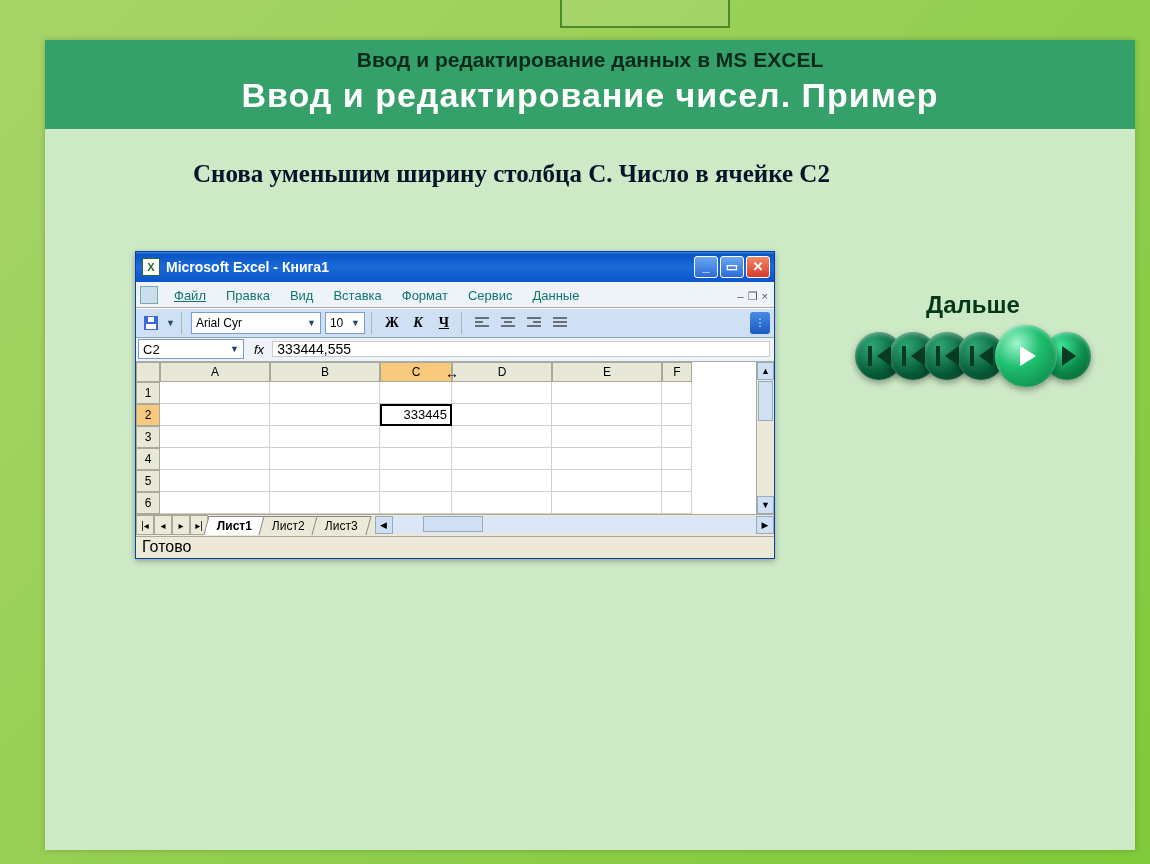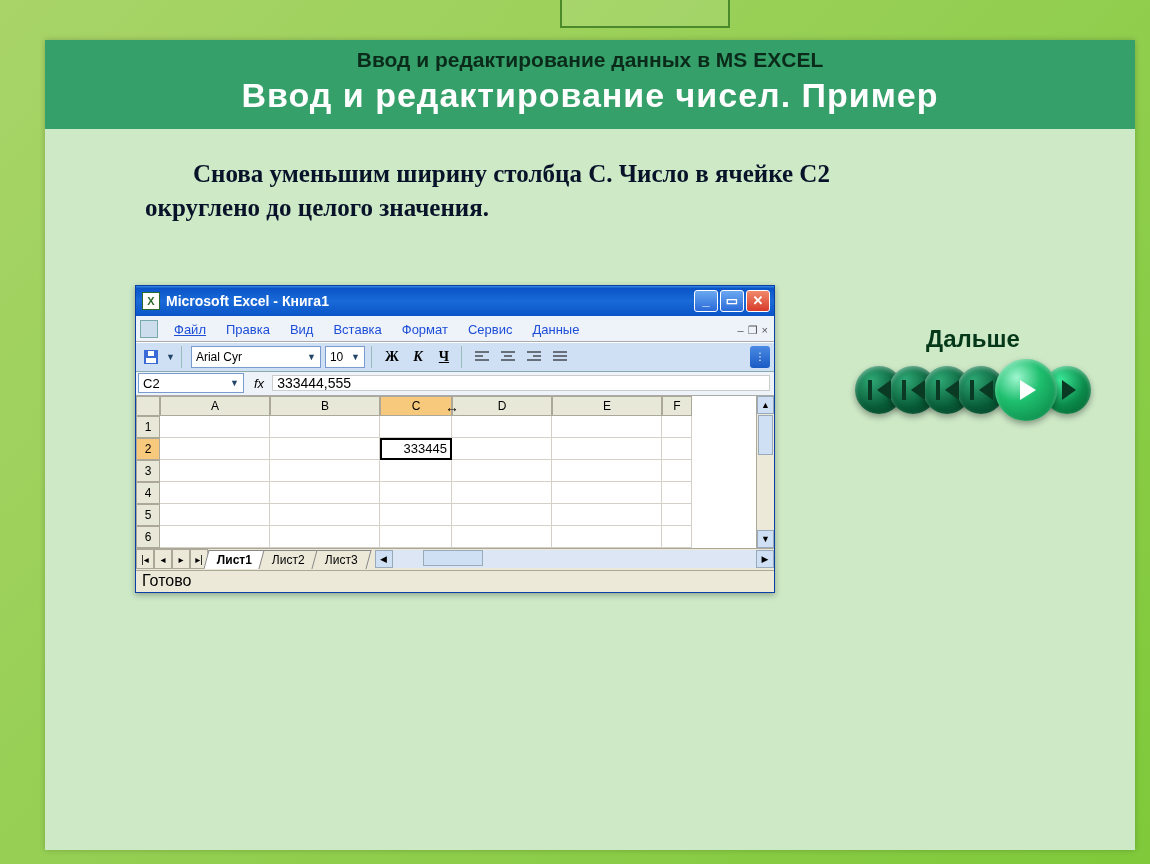--- a/index.html
+++ b/index.html
@@ -119,21 +119,21 @@
     display:flex; flex-wrap:wrap; align-items:center;
     gap: 0;
     position:relative;
   }
   .menubar .mini-icon {
     width:18px;height:18px;background:#cde;border:1px solid #7aa;
     margin-right:6px;
   }
   .menu-item {
     padding: 2px 10px;
-    color: #1d4ed8;
+    color: #0f766e;
     cursor: default;
   }
   .menu-item u { text-decoration: underline; }
   .menubar .row2 { width:100%; display:flex; align-items:center; padding-top:2px; }
   .doc-ctrls { position:absolute; right:6px; bottom:4px; display:flex; gap:4px; font-size:11px; color:#555;}
   .toolbar {
     background: #cfe0f4;
     border-top:1px solid #fff;
     border-bottom:1px solid #8aa;
     padding: 3px 4px;
@@ -289,21 +289,20 @@
 
 <div class="slide">
   <span class="close-slide">⊠</span>
   <div class="header-band">
     <div class="super-title">Ввод и редактирование данных в MS EXCEL</div>
     <div class="main-title">Ввод  и  редактирование  чисел.  Пример</div>
   </div>
 
   <div class="body-text">
     <span class="indent"></span><span>Снова уменьшим ширину столбца С. Число в ячейке С2</span><br>
-    <span>округлено до целого значения.</span>
   </div>
 
   <div class="content-row">
 
     <div class="excel-window">
       <div class="titlebar">
         <div class="app-icon">X</div>
         <div class="title-text">Microsoft Excel - Книга1</div>
         <div class="win-btns">
           <div class="win-btn">_</div>

